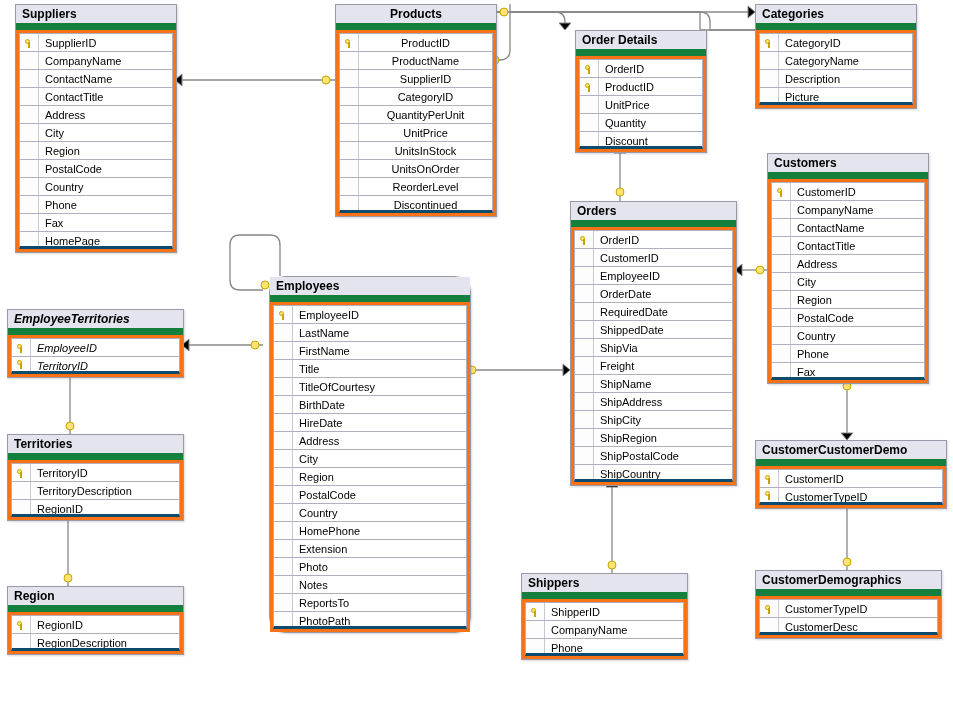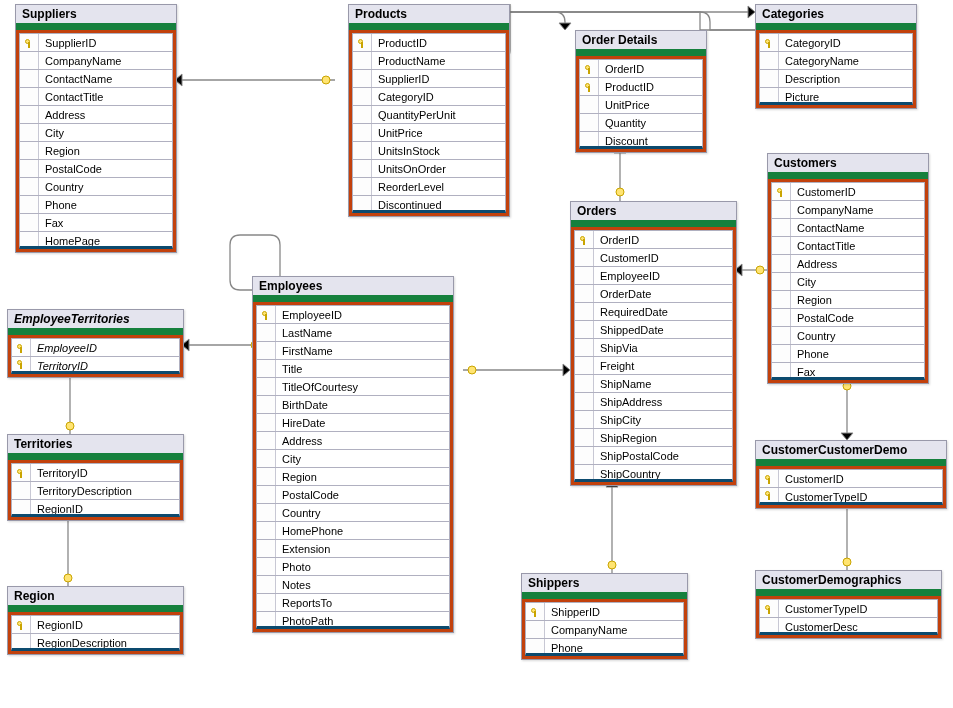--- a/index.html
+++ b/index.html
@@ -22,21 +22,21 @@
   .table-title {
     background: #e4e4ee;
     border-bottom: 7px solid #15803d;
     padding: 2px 6px;
     font-weight: bold;
     font-size: 12px;
     color: #000;
   }
   .table-body {
     padding: 3px;
-    background: #c2410c;
+    background: #f97316;
   }
   .row {
     display: flex;
     align-items: stretch;
     border: 1px solid #b0b0c0;
     border-bottom: none;
     background: #fff;
     height: 18px;
     line-height: 18px;
     box-sizing: border-box;
@@ -201,21 +201,21 @@
         <div class="row">
           <div class="keycell"></div>
           <div class="colname">Fax</div>
         </div>
         <div class="row">
           <div class="keycell"></div>
           <div class="colname">HomePage</div>
         </div>
       </div>
     </div>
-    <div class="table" style="left: 348px; top: 4px; width: 160px;">
+    <div class="table" style="left: 335px; top: 4px; width: 160px; text-align: center;">
       <div class="table-title">Products</div>
       <div class="table-body">
         <div class="row">
           <div class="keycell">
             <span class="key"></span>
           </div>
           <div class="colname">ProductID</div>
         </div>
         <div class="row">
           <div class="keycell"></div>
@@ -414,21 +414,21 @@
         <div class="row">
           <div class="keycell"></div>
           <div class="colname">Phone</div>
         </div>
         <div class="row">
           <div class="keycell"></div>
           <div class="colname">Fax</div>
         </div>
       </div>
     </div>
-    <div class="table" style="left: 252px; top: 276px; width: 200px;">
+    <div class="table" style="left: 269px; top: 276px; width: 200px; border-radius: 16px;">
       <div class="table-title">Employees</div>
       <div class="table-body">
         <div class="row">
           <div class="keycell">
             <span class="key"></span>
           </div>
           <div class="colname">EmployeeID</div>
         </div>
         <div class="row">
           <div class="keycell"></div>

